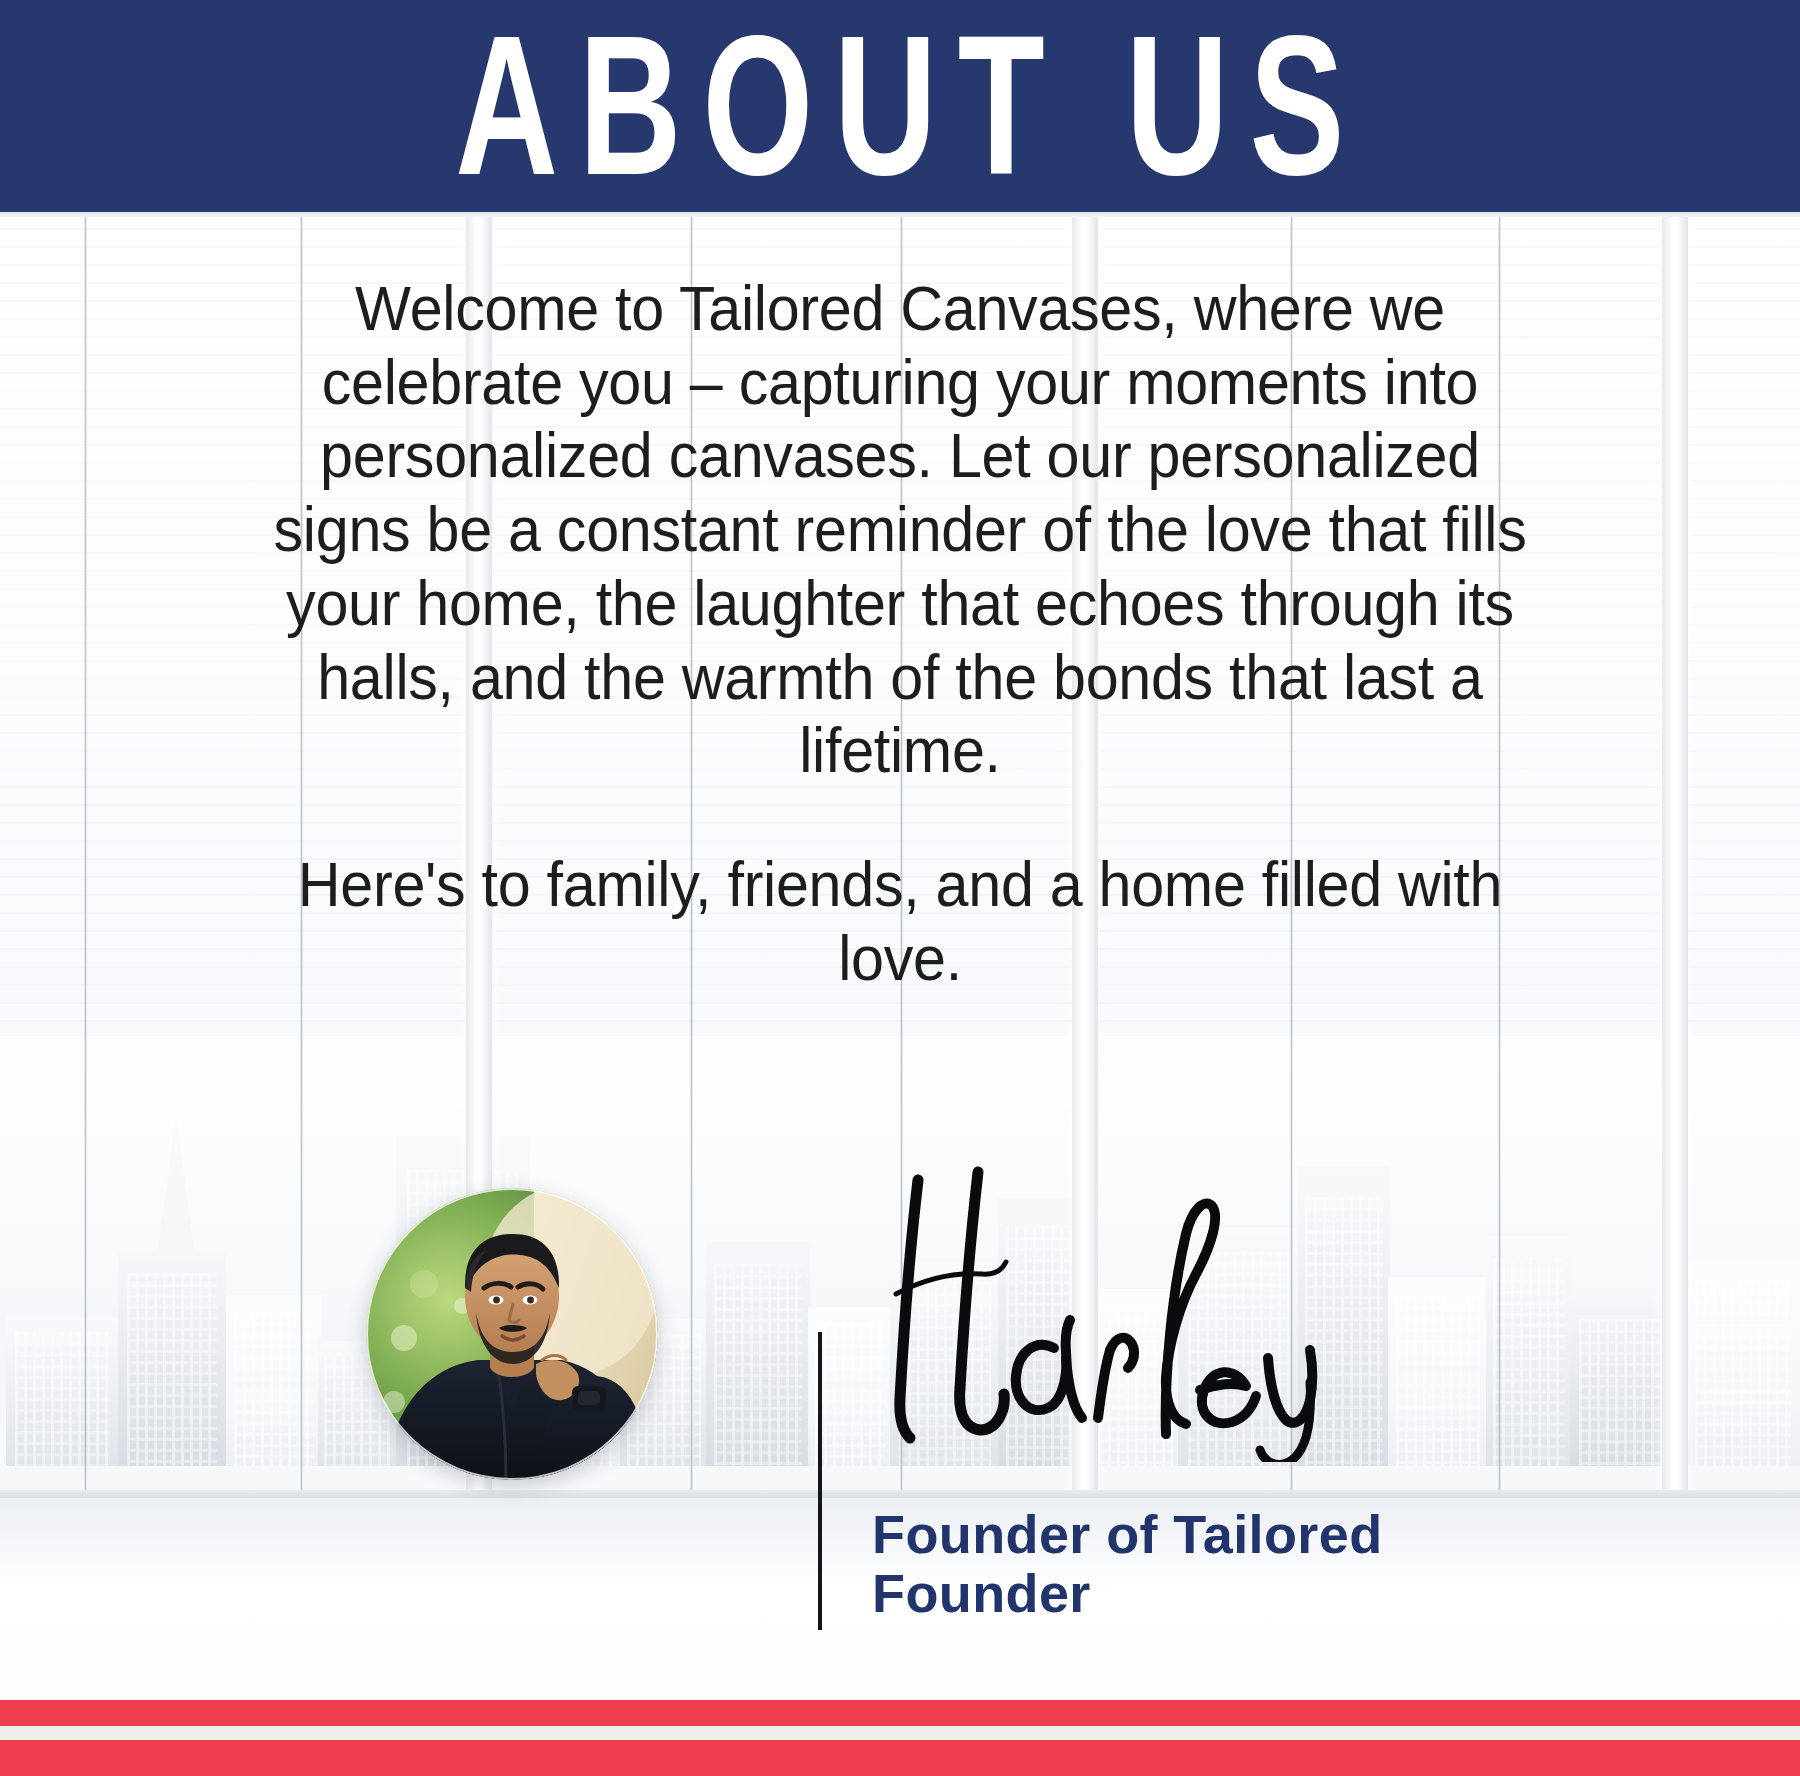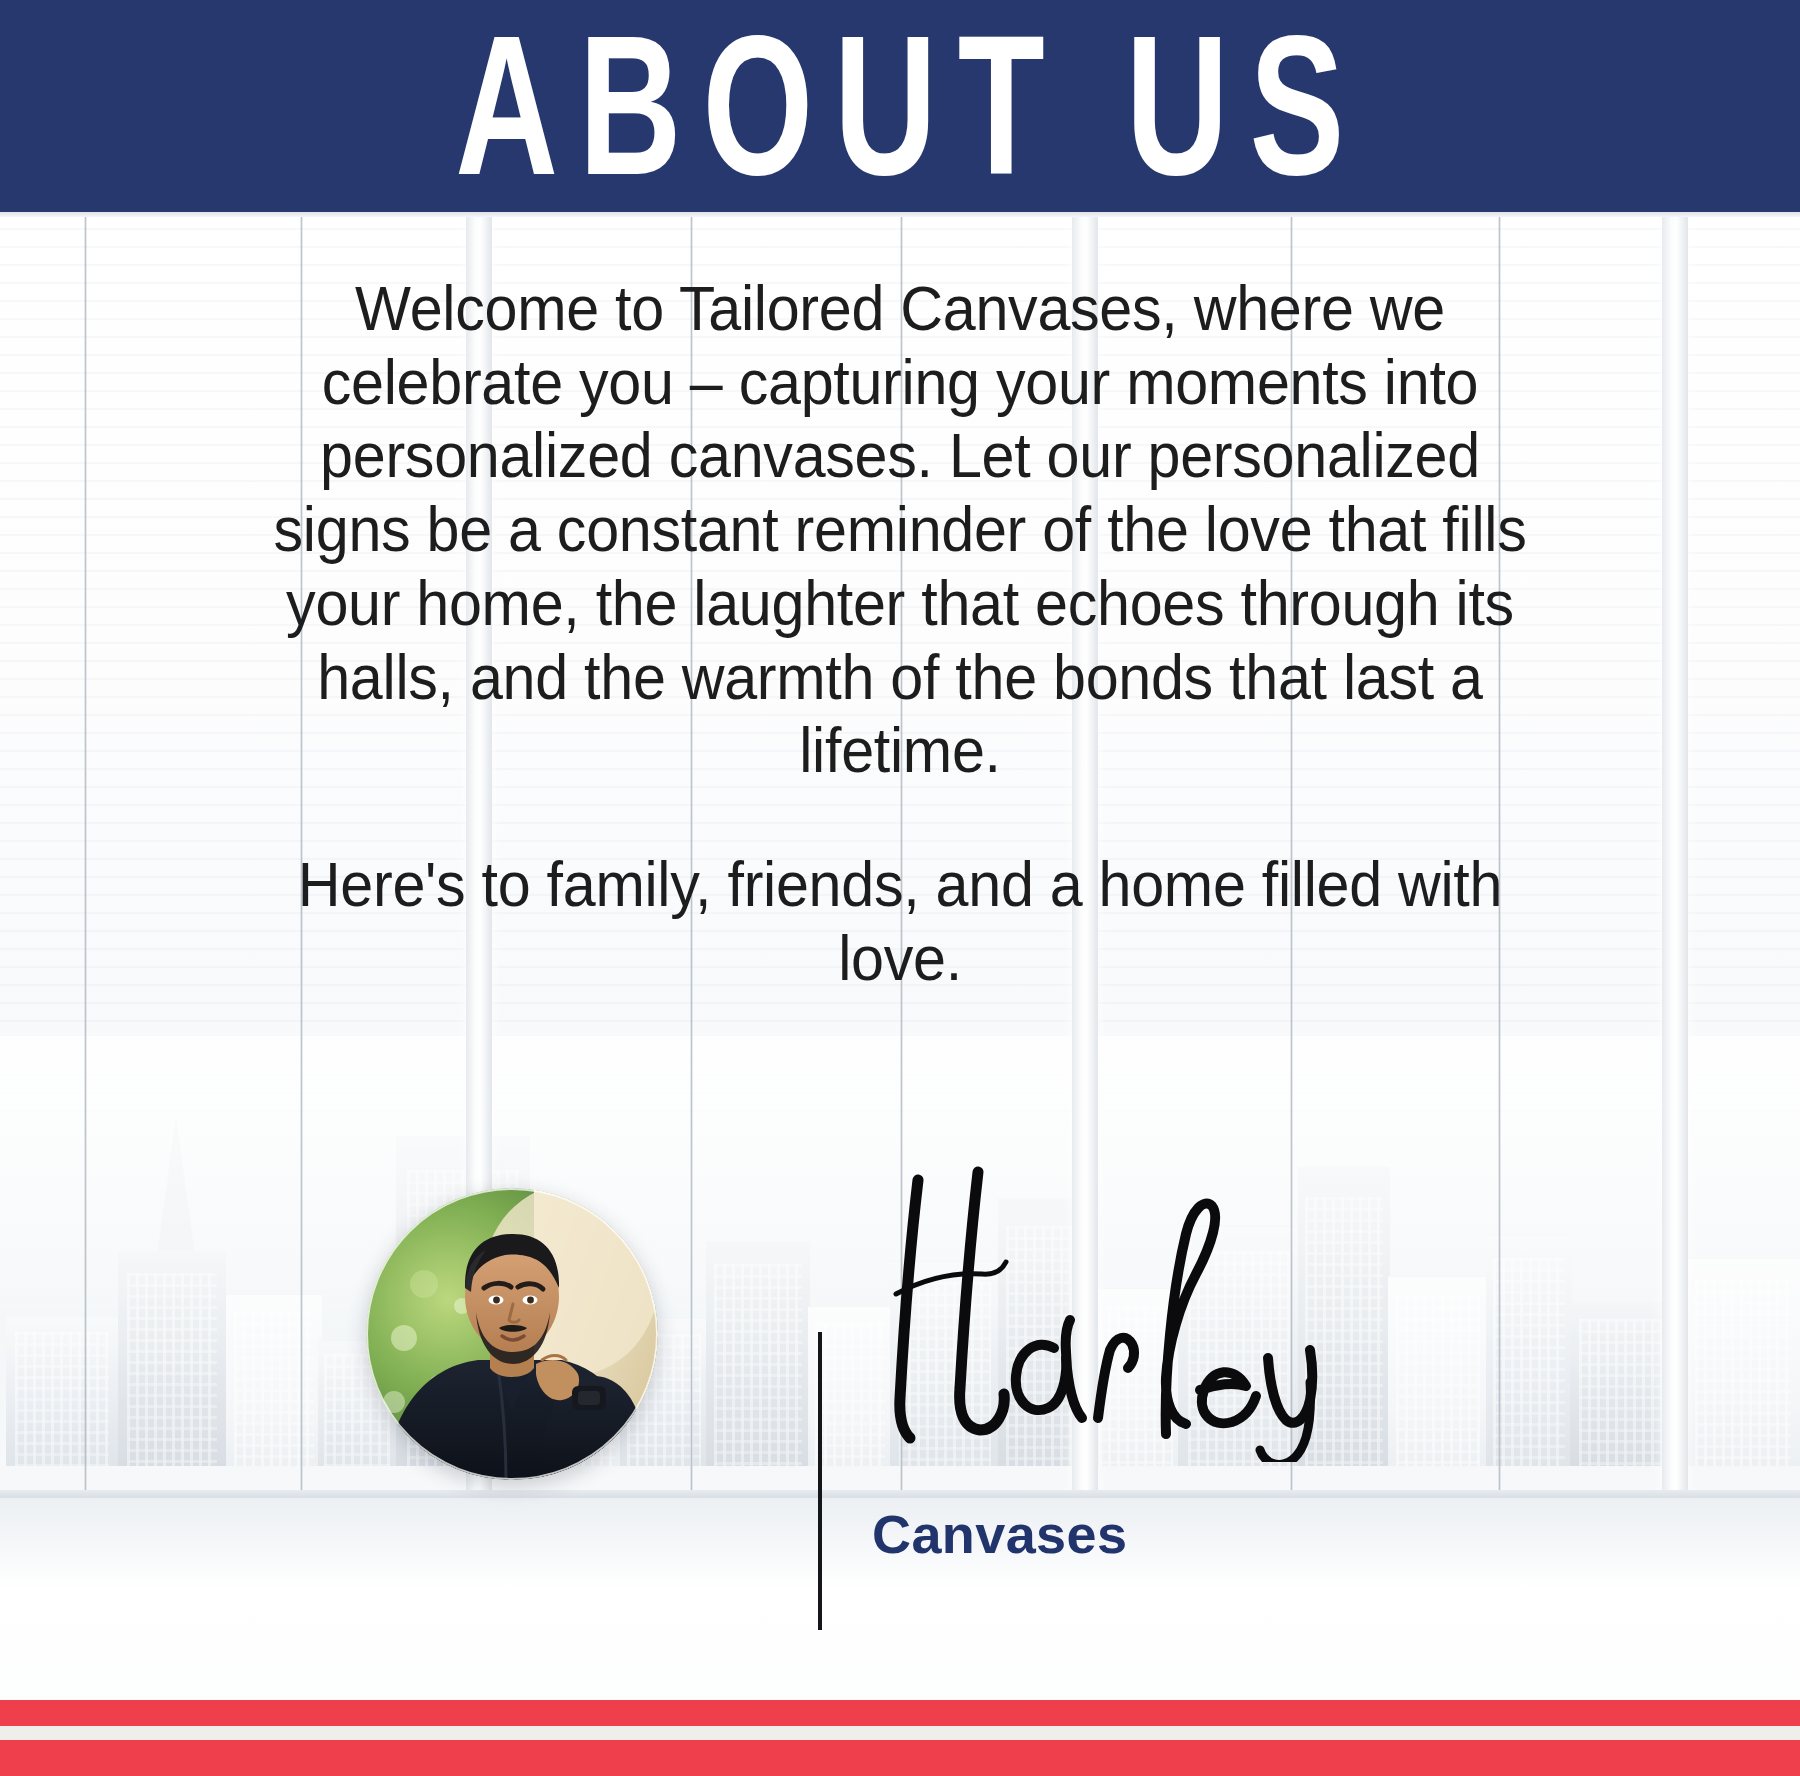--- a/index.html
+++ b/index.html
@@ -329,20 +329,21 @@
 
         <path d="M340 228 C356 222 374 220 386 224 C374 204 352 206 344 228 C336 250 352 266 372 260 C384 256 392 246 396 234" stroke-width="10"></path>
 
         <path d="M408 196 C410 224 416 248 426 258 C436 266 446 256 450 238 C454 218 452 200 450 188" stroke-width="10"></path>
         <path d="M450 220 C452 256 448 286 432 298 C418 308 404 300 400 288" stroke-width="9"></path>
       </g>
     </svg>
   </div>
 
   <div class="founder">
-    <div>Canvases</div>
+    <div>Founder of Tailored</div>
+    <div>Founder</div>
   </div>
 
   <div class="bar bar-red-1"></div>
   <div class="bar bar-gap"></div>
   <div class="bar bar-red-2"></div>
 
 </div>
 
 </body></html>

